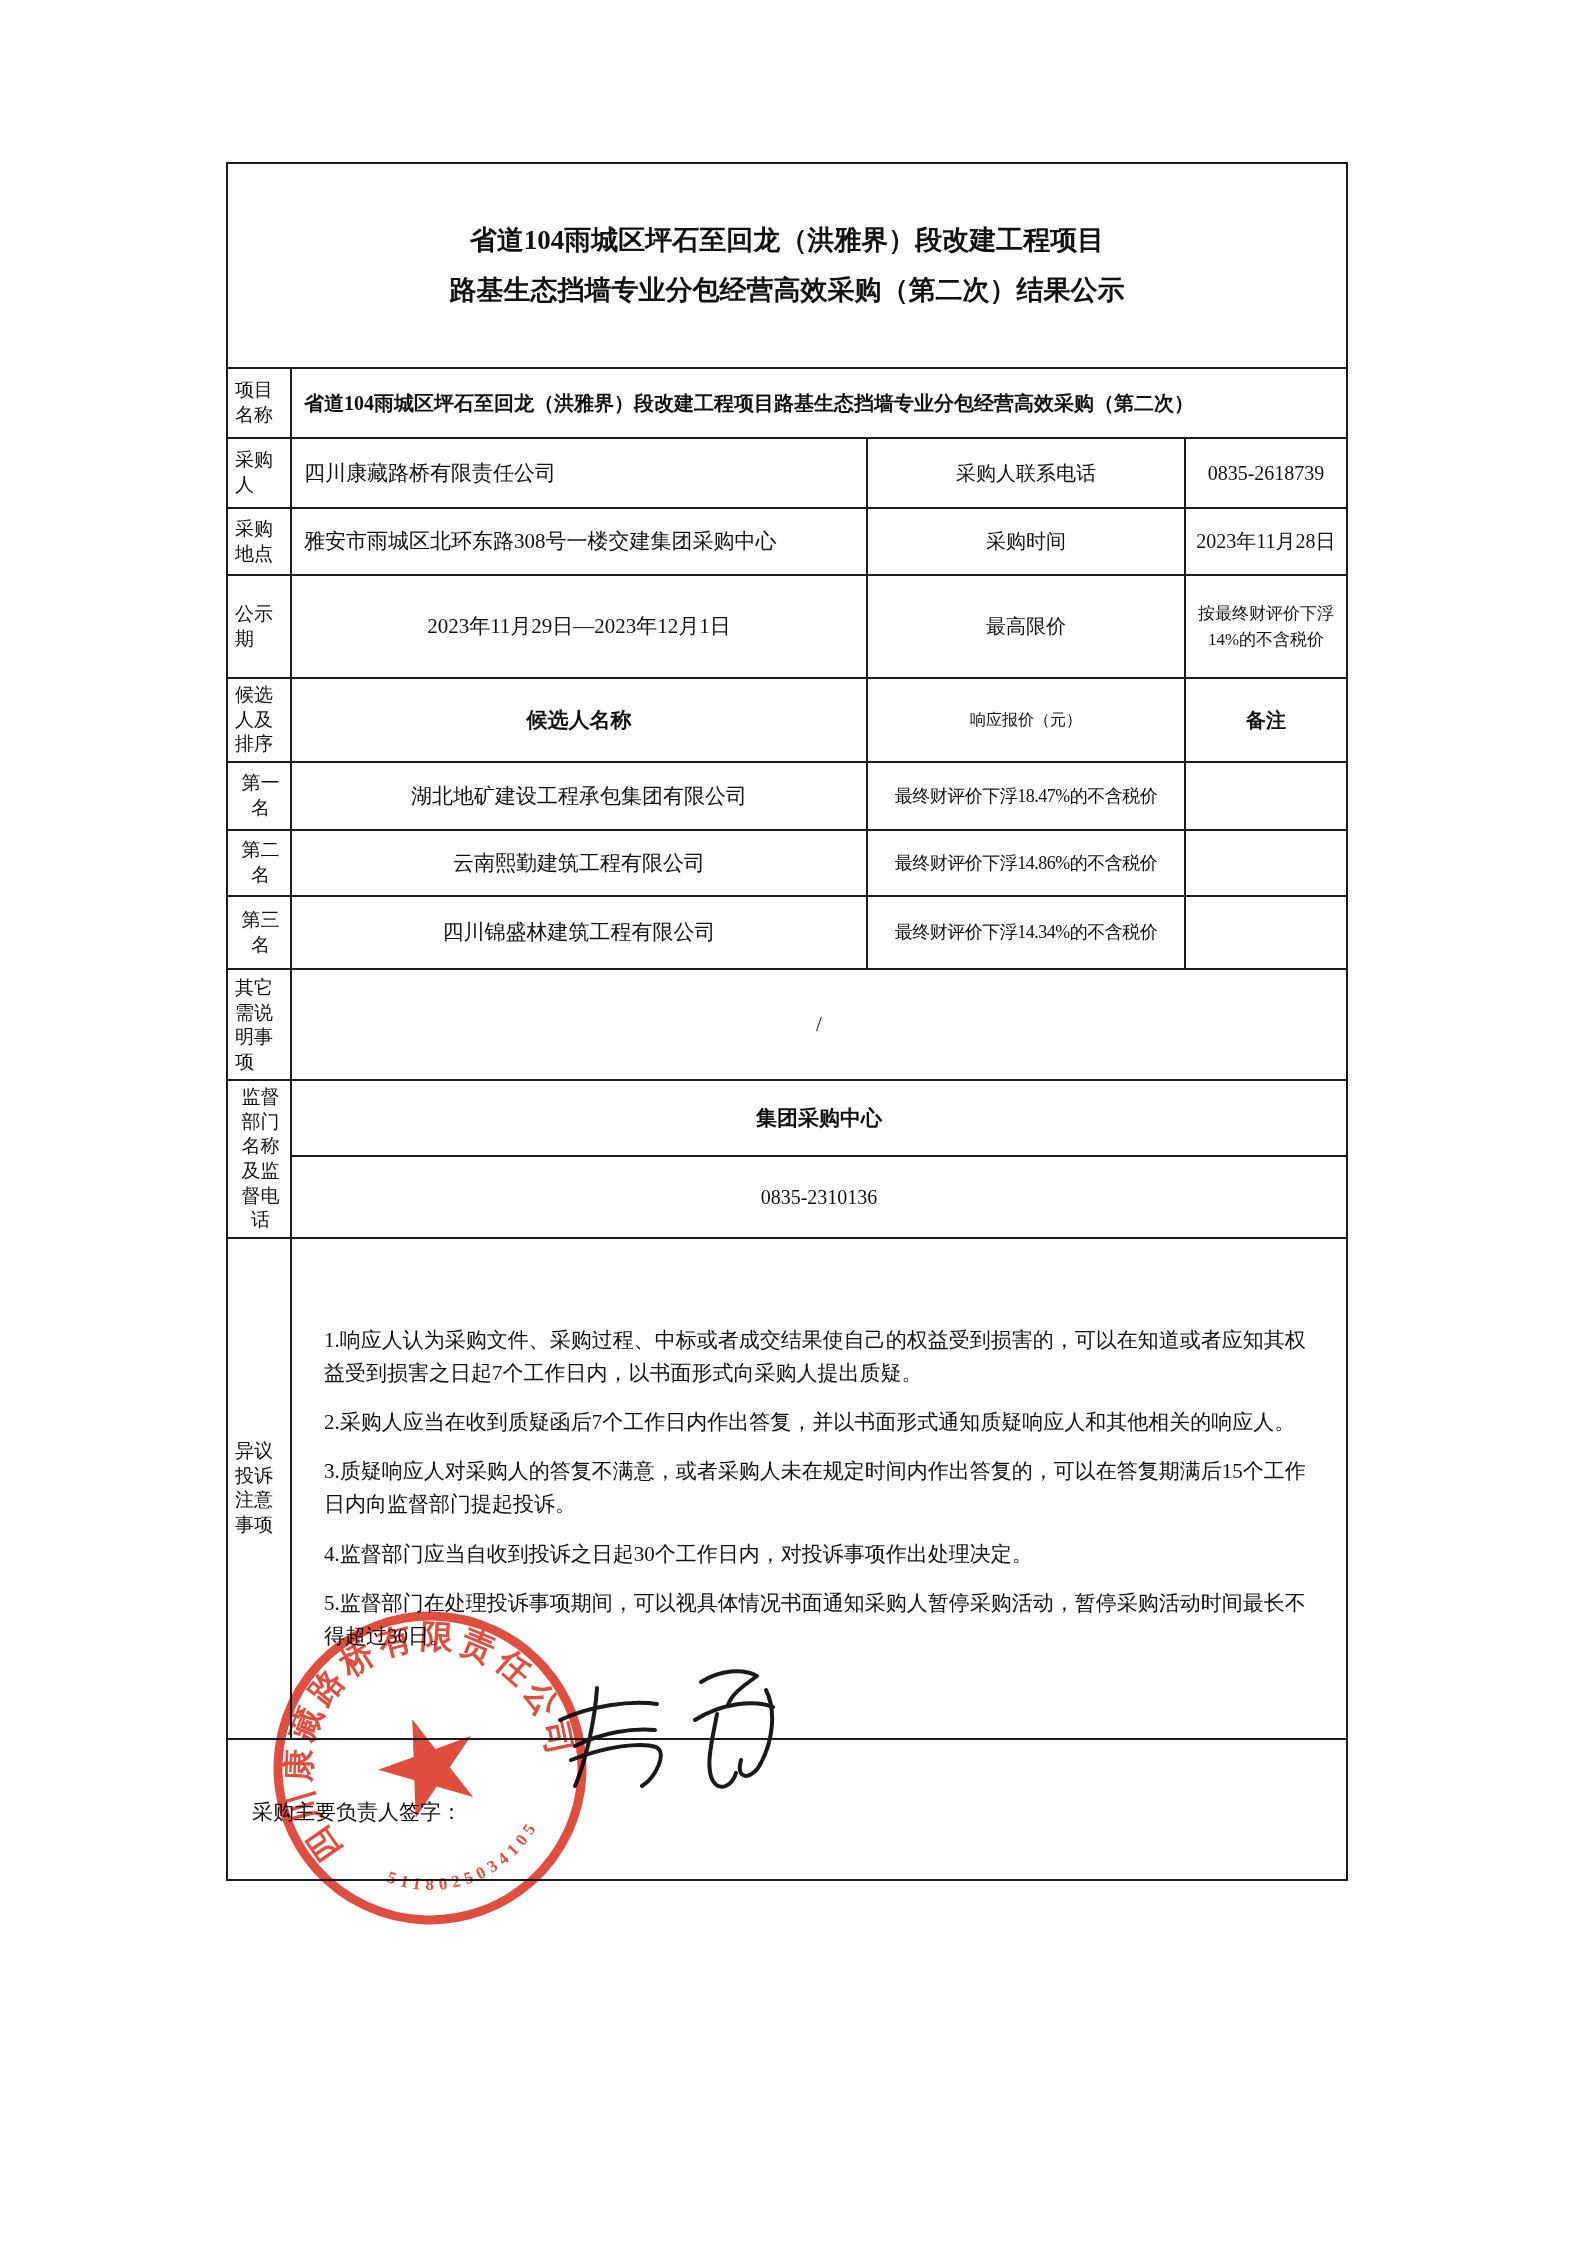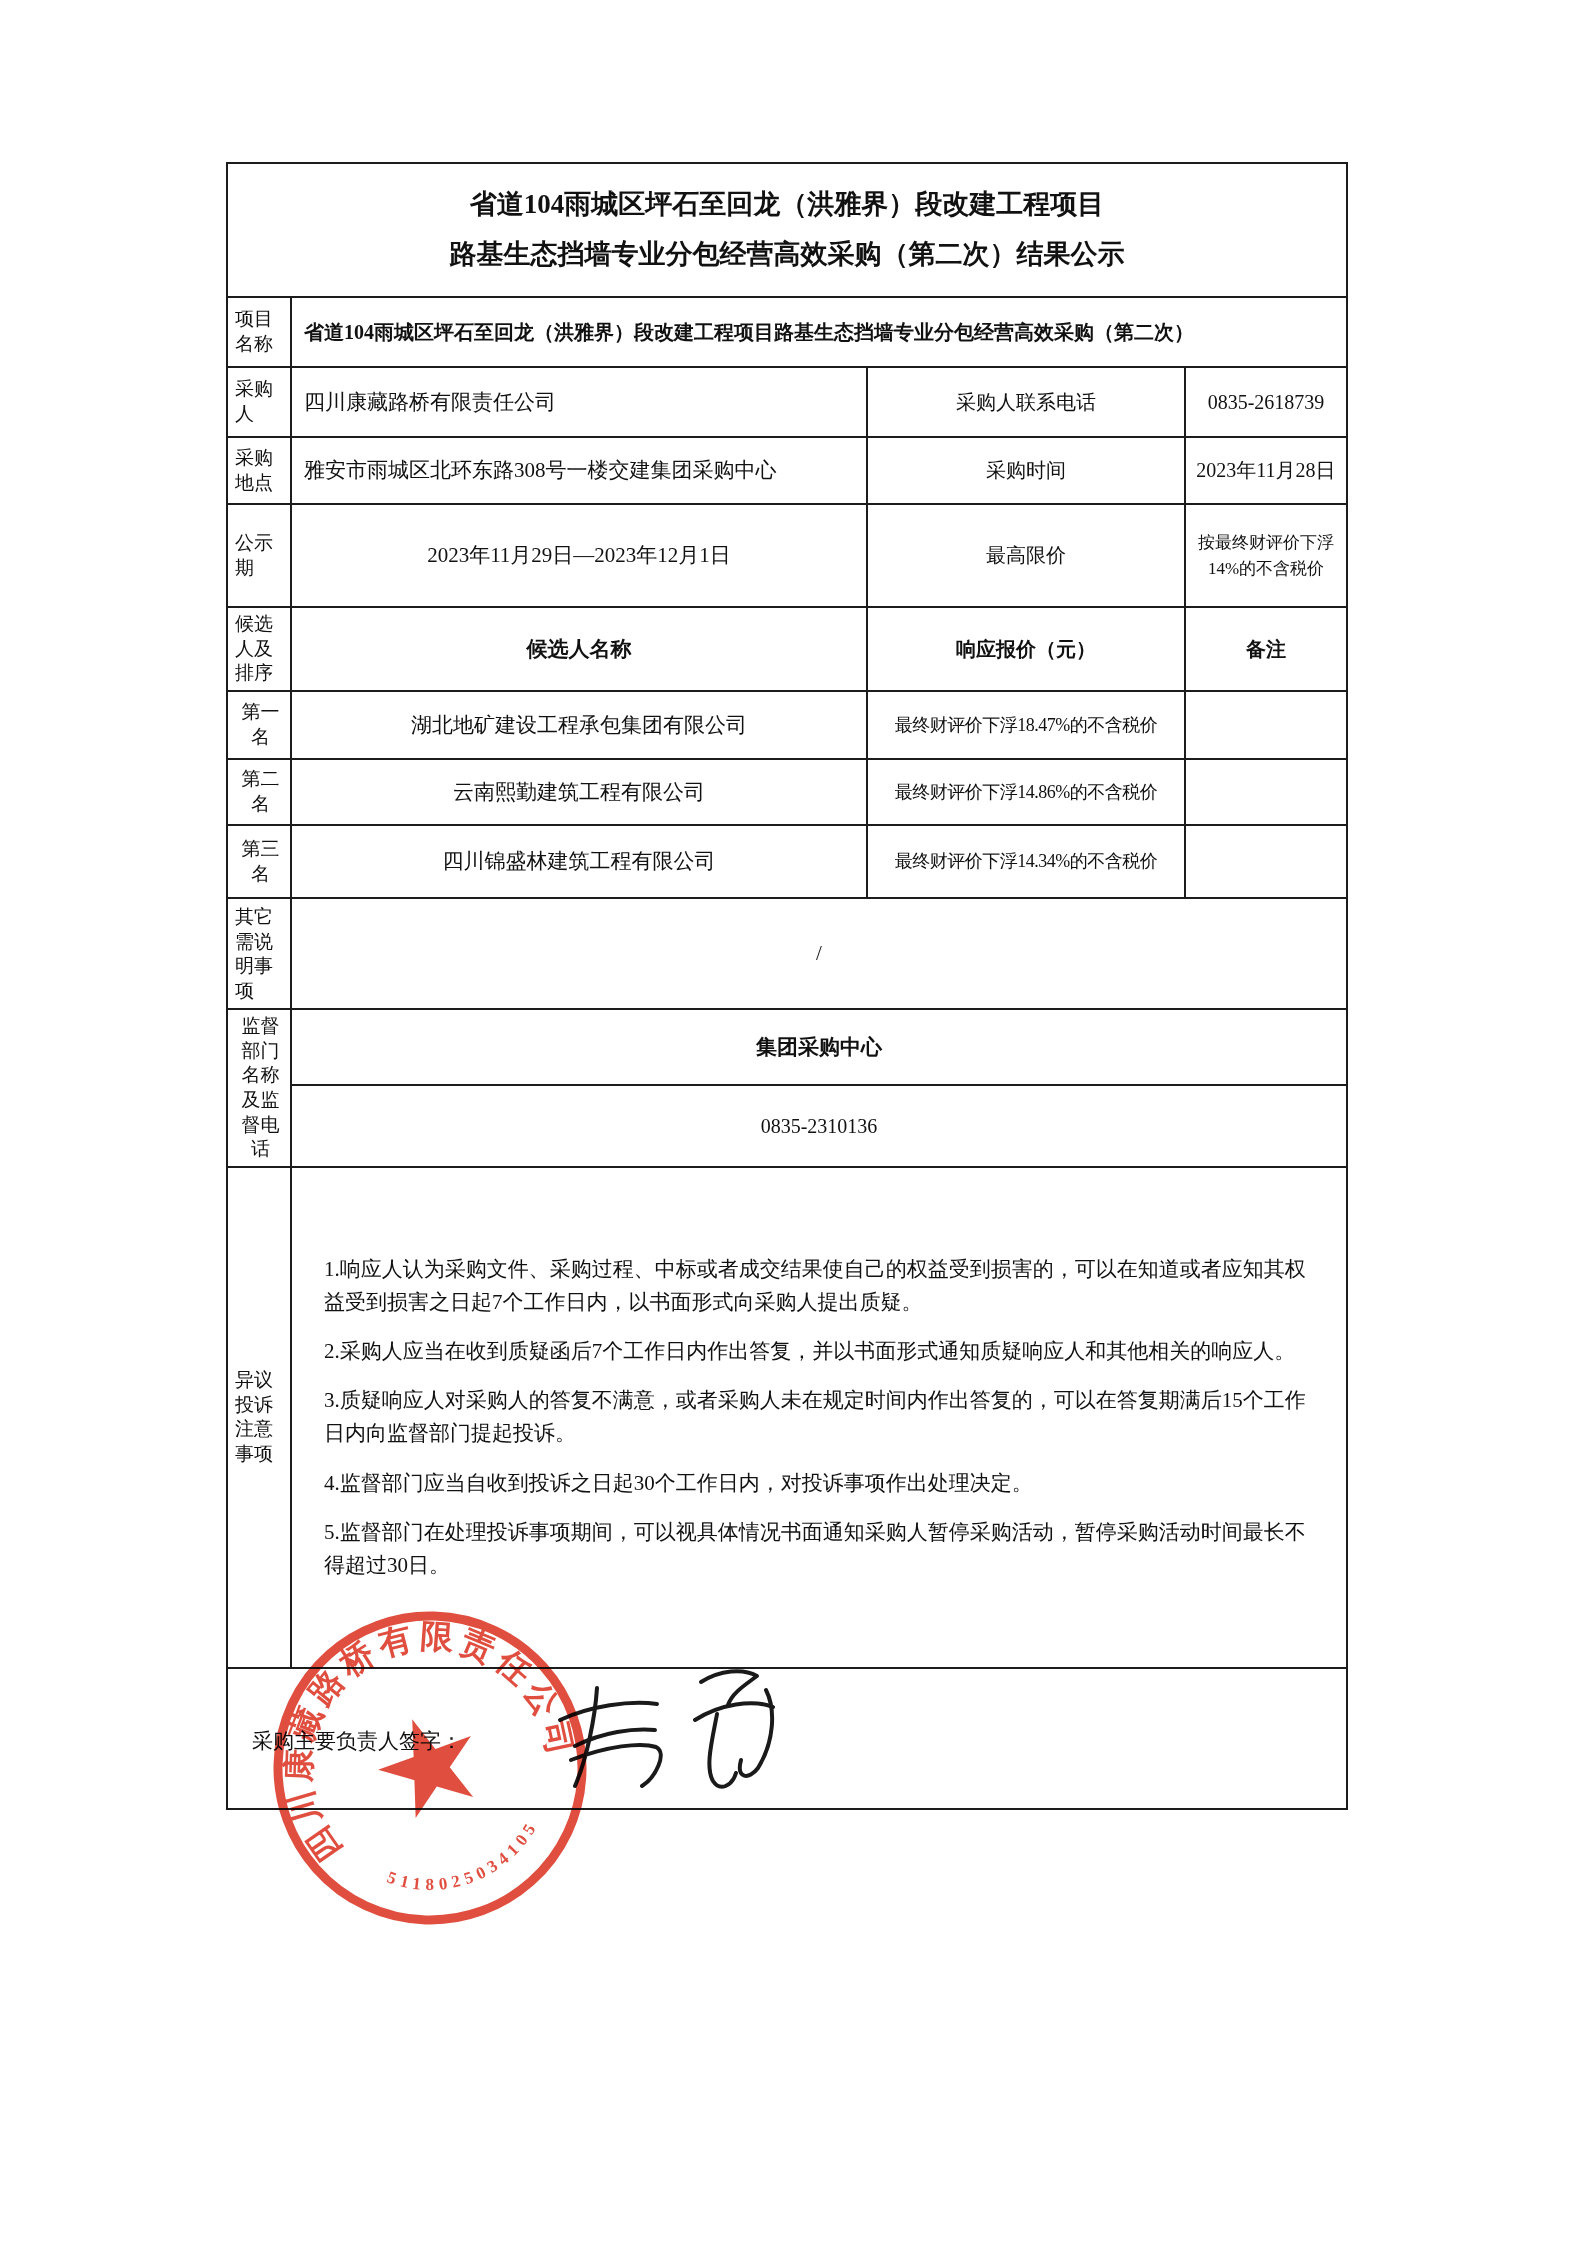--- a/index.html
+++ b/index.html
@@ -78,21 +78,21 @@
 
   <table class="doc-table">
     <colgroup>
       <col style="width:64px">
         <col style="width:576px">
         <col style="width:318px">
         <col style="width:162px">
     </colgroup>
 
     <tbody>
-        <tr style="height:134px">
+        <tr style="height:205px">
       <td colspan="4" class="title-cell">
         <div>省道104雨城区坪石至回龙（洪雅界）段改建工程项目</div>
         <div>路基生态挡墙专业分包经营高效采购（第二次）结果公示</div>
       </td>
     </tr>
 
     <tr style="height:70px">
       <td class="rowlabel">项目名称</td>
       <td colspan="3" class="content-left-bold" style="font-size:20px">省道104雨城区坪石至回龙（洪雅界）段改建工程项目路基生态挡墙专业分包经营高效采购（第二次）</td>
     </tr>
@@ -114,21 +114,21 @@
     <tr style="height:103px">
       <td class="rowlabel">公示期</td>
       <td class="center">2023年11月29日—2023年12月1日</td>
       <td class="midlabel">最高限价</td>
       <td class="value-small">按最终财评价下浮14%的不含税价</td>
     </tr>
 
     <tr style="height:69px">
       <td class="rowlabel">候选人及排序</td>
       <td class="center" style="font-weight:bold">候选人名称</td>
-      <td class="center" style="font-weight:bold;font-size:20px">响应报价（元）</td>
+      <td class="center" style="font-weight:normal;font-size:16px">响应报价（元）</td>
       <td class="center" style="font-weight:bold;font-size:20px">备注</td>
     </tr>
 
     <tr style="height:68px">
       <td class="rowlabel" style="text-align:center">第一名</td>
       <td class="center">湖北地矿建设工程承包集团有限公司</td>
       <td class="quote">最终财评价下浮18.47%的不含税价</td>
       <td class="center"></td>
     </tr>
     <tr style="height:66px">

